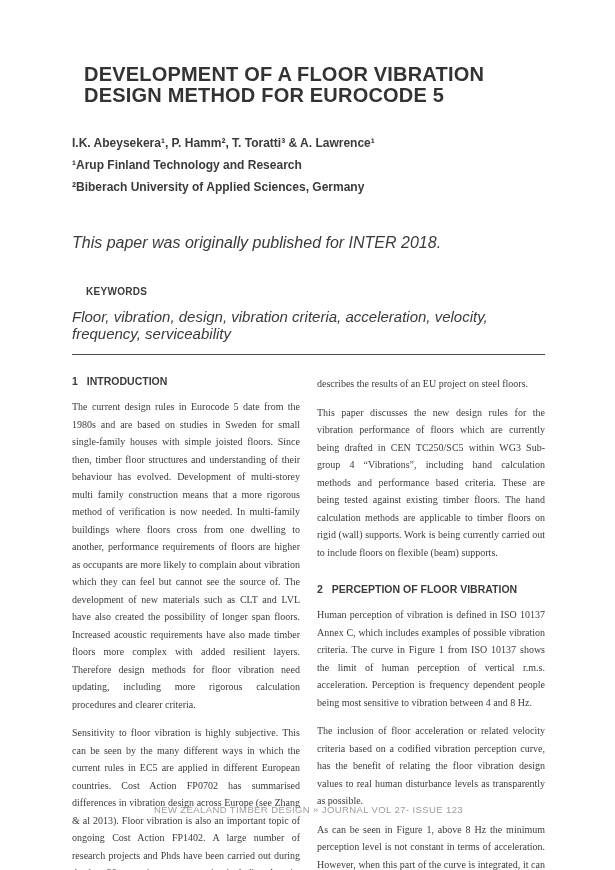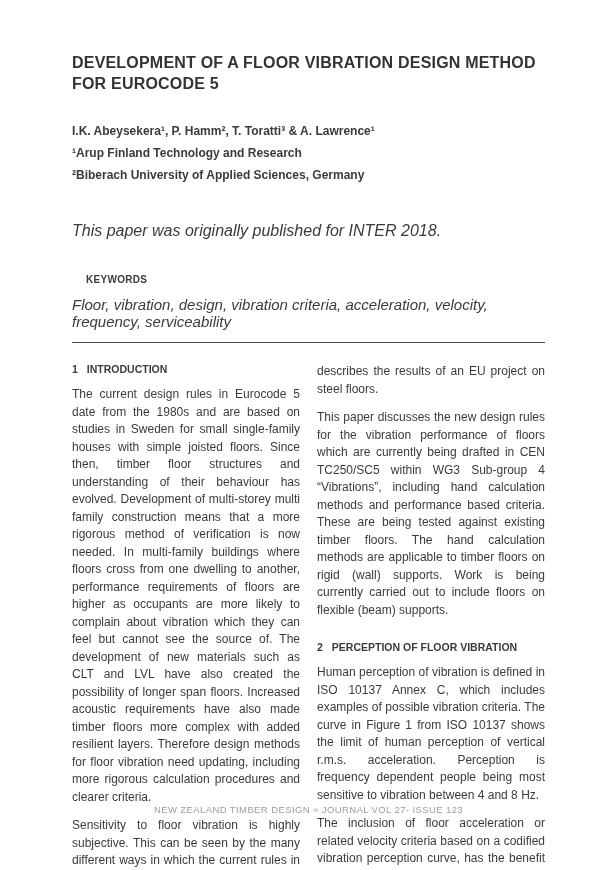--- a/index.html
+++ b/index.html
@@ -8,22 +8,22 @@
     width: 615px;
     height: 870px;
     box-sizing: border-box;
     padding: 52px 70px 0 72px;
     background: #ffffff;
     font-family: "Liberation Sans", sans-serif;
     color: #3b3b3b;
     overflow: hidden;
   }
   .title {
-    margin: 0;
-    font-size: 16px;
+    margin: 12px;
+    font-size: 20px;
     line-height: 21px;
     font-weight: bold;
     color: #333333;
     letter-spacing: 0.2px;
   }
   .byline { margin-top: 26px; }
   .byline p {
     margin: 0;
     font-size: 12px;
     line-height: 22px;
@@ -63,24 +63,25 @@
   .sec-heading {
     display: flex;
     gap: 9px;
     margin: 9px 0 0 0;
     font-size: 10.5px;
     font-weight: bold;
     color: #3b3b3b;
   }
   .col p.body {
     margin: 11px 0 0 0;
-    font-size: 12px;
+    font-size: 10px;
     line-height: 17.5px;
     text-align: justify;
     color: #3b3b3b;
+    font-family: Liberation Serif, serif;
   }
   .footer {
     position: absolute;
     left: 72px;
     right: 70px;
     top: 804px;
     display: flex;
     justify-content: center;
     font-size: 9.5px;
     letter-spacing: 0.4px;

